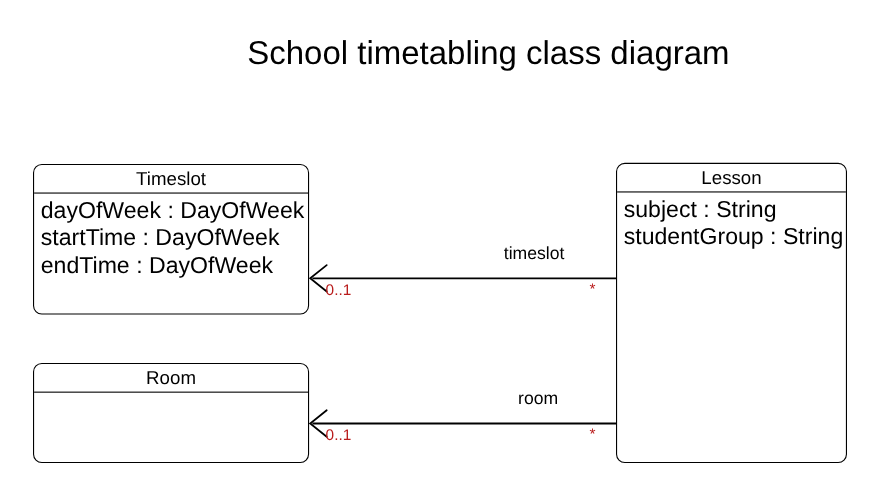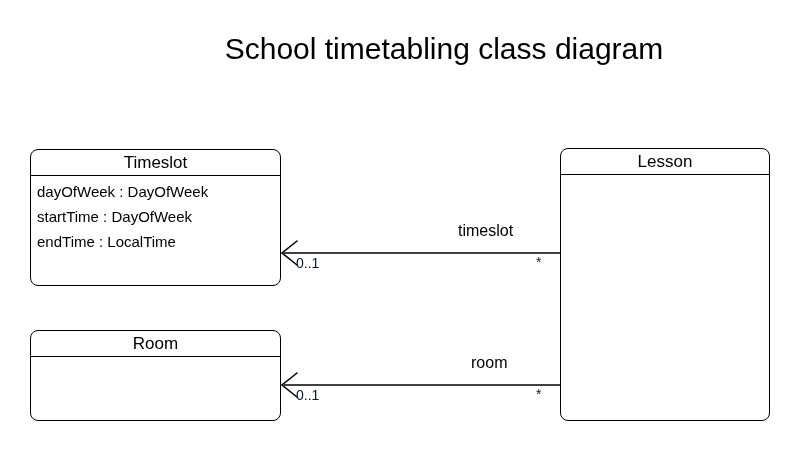--- a/index.html
+++ b/index.html
@@ -47,21 +47,21 @@
     font-size: 17px;
     border-bottom: 1.6px solid #000000;
     white-space: nowrap;
     overflow: hidden;
   }
   .uml-attributes {
     box-sizing: border-box;
     padding: 3px 0 0 6px;
   }
   .uml-attribute {
-    font-size: 15px;
+    font-size: 21px;
     line-height: 25px;
     white-space: nowrap;
   }
   
   #links {
     position: absolute;
     left: 0;
     top: 0;
     width: 800px;
     height: 450px;
@@ -72,21 +72,21 @@
     font-size: 16px;
     line-height: 18px;
     white-space: nowrap;
     color: #000000;
   }
   .assoc-mult {
     position: absolute;
     font-size: 14px;
     line-height: 16px;
     white-space: nowrap;
-    color: #0f172a;
+    color: #b91c1c;
   }
 </style>
 </head>
 <body>
 
 <div id="canvas">
 
   <div id="diagram-title">School timetabling class diagram</div>
 
   <svg id="links" viewBox="0 0 800 450" width="800" height="450" xmlns="http://www.w3.org/2000/svg">
@@ -108,27 +108,29 @@
 
   <div class="assoc-label" style="left:471px; top:354px;">room</div>
   <div class="assoc-mult" style="left:296px; top:387px;">0..1</div>
   <div class="assoc-mult" style="left:536px; top:386px;">*</div>
 
   <div class="uml-class" style="left:30px; top:149px; width:251px; height:137px;">
     <div class="uml-class-name">Timeslot</div>
     <div class="uml-attributes">
       <div class="uml-attribute">dayOfWeek : DayOfWeek</div>
       <div class="uml-attribute">startTime : DayOfWeek</div>
-      <div class="uml-attribute">endTime : LocalTime</div>
+      <div class="uml-attribute">endTime : DayOfWeek</div>
     </div>
   </div>
 
   <div class="uml-class" style="left:30px; top:330px; width:251px; height:91px;">
     <div class="uml-class-name">Room</div>
   </div>
 
   <div class="uml-class" style="left:560px; top:148px; width:210px; height:273px;">
     <div class="uml-class-name">Lesson</div>
     <div class="uml-attributes">
+      <div class="uml-attribute">subject : String</div>
+      <div class="uml-attribute">studentGroup : String</div>
     </div>
   </div>
 
 </div>
 
 </body></html>

